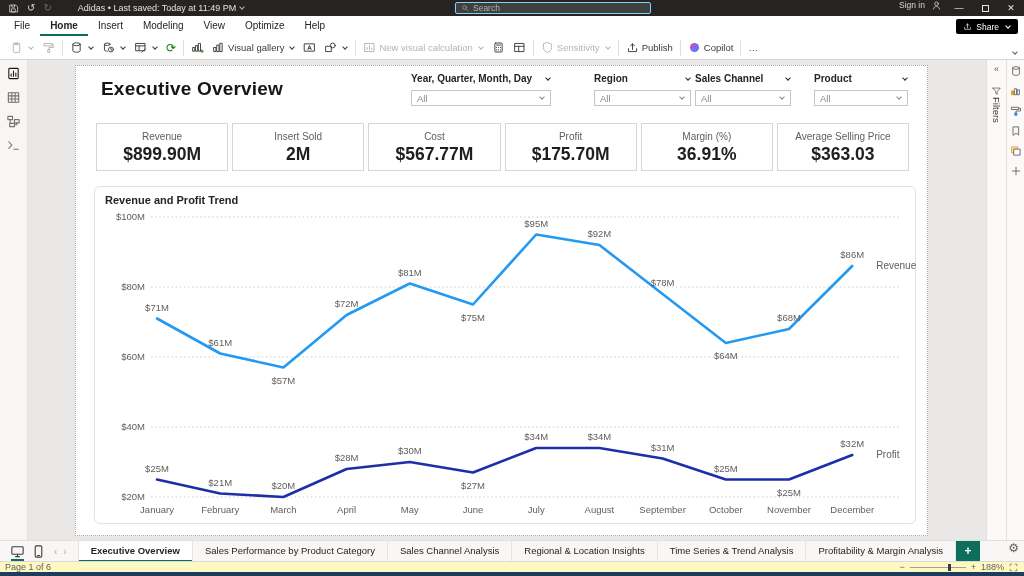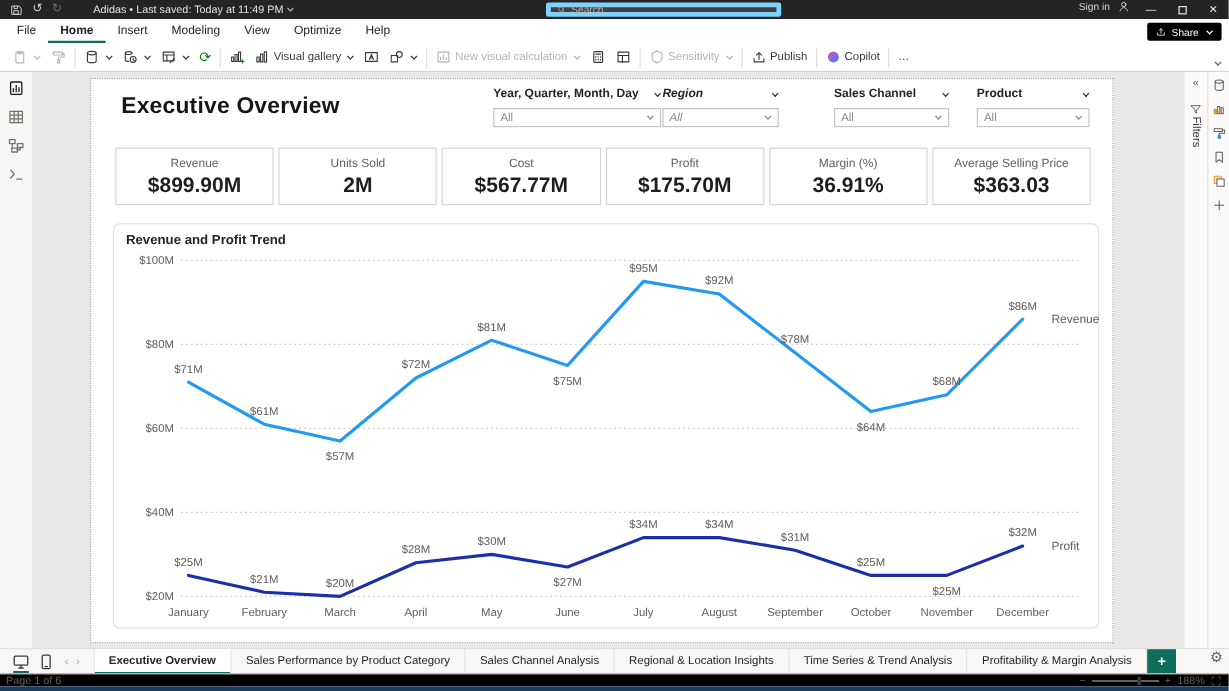--- a/index.html
+++ b/index.html
@@ -5,21 +5,21 @@
   *{box-sizing:border-box;margin:0;padding:0}
   body{width:1024px;height:576px;position:relative;overflow:hidden;background:#fff;
        font-family:"Liberation Sans",sans-serif;color:#252423;}
   .ic{fill:none;stroke:currentColor;stroke-width:1.15;stroke-linejoin:round;stroke-linecap:round;display:block}
   .cv{display:inline-block;width:4px;height:4px;border-right:1px solid currentColor;border-bottom:1px solid currentColor;transform:rotate(45deg);margin:0 1px 2px 3px}
   
   .titlebar{position:absolute;left:0;top:0;width:1024px;height:16px;background:#252423;color:#d8d6d4;display:flex;align-items:center;font-size:9px}
   .tb-ic{width:11px;height:11px;margin-left:8px;color:#d8d6d4}
   .tb-glyph{margin-left:8px;font-size:10px;line-height:10px}
   .tb-title{margin-left:26px;color:#e4e2e0;white-space:nowrap}
-  .tb-search{position:absolute;left:455px;top:2px;width:196px;height:12px;background:#413f3d;border:4px solid #7dd3fc;border-radius:2px;display:flex;align-items:center;padding:0 5px;color:#b5b3b1;font-size:8.5px;gap:4px}
+  .tb-search{position:absolute;left:455px;top:2px;width:196px;height:12px;background:#413f3d;border:1px solid #7dd3fc;border-radius:2px;display:flex;align-items:center;padding:0 5px;color:#b5b3b1;font-size:8.5px;gap:4px}
   .tb-search .ic{width:8px;height:8px}
   .tb-right{position:absolute;right:0;top:0;height:16px;display:flex;align-items:flex-start}
   .tb-signin{font-size:8.5px;margin-right:6px}
   .winbtn{width:26px;height:16px;display:flex;align-items:center;justify-content:center;font-size:9px;color:#e8e6e4}
   .maxbox{width:7px;height:7px;border:1px solid #e8e6e4}
   
   .menubar{position:absolute;left:0;top:16px;width:1024px;height:20px;background:#fff;display:flex;align-items:center;padding-left:4px}
   .mi{font-size:10px;padding:0 10px;line-height:19px;height:20px;color:#252423}
   .mi.act{font-weight:700;box-shadow:inset 0 -2px 0 #0e6e5c}
   .share-btn{position:absolute;right:6px;top:3px;height:15px;background:#000000;color:#fff;font-size:8.5px;border-radius:2px;display:flex;align-items:center;padding:0 7px;gap:4px}
@@ -62,21 +62,21 @@
   
   .tabbar{position:absolute;left:0;top:540px;width:1024px;height:21px;background:#f8f7f6;border-top:1px solid #e3e1df;display:flex;align-items:center}
   .viewbtn{width:15px;height:15px;color:#3b3a39;margin-left:10px}
   .viewbtn.act{box-shadow:0 3px 0 -1px #0e6e5c}
   .navarrow{color:#b0aeac;font-size:10px;margin:0 3px}
   .tabs{display:flex;height:21px;margin-left:8px}
   .tab{padding:0 12px;line-height:20px;font-size:9.5px;color:#252423;border-right:1px solid #e6e4e2;white-space:nowrap}
   .tab.active{background:#fff;box-shadow:inset 0 -2px 0 #0e6e5c;font-weight:700;border-left:1px solid #e6e4e2}
   .addtab{width:24px;height:21px;background:#0e6e5c;color:#fff;display:flex;align-items:center;justify-content:center;font-size:12px;font-weight:700}
   .gear{position:absolute;right:5px;top:542px;font-size:12px;color:#605e5c;line-height:12px}
-  .statusbar{position:absolute;left:0;top:561px;width:1024px;height:11px;background:#000000;border-top:1px solid #dcdad8;font-size:9px;color:#605e5c;display:flex;align-items:center;padding:0 5px}
+  .statusbar{position:absolute;left:0;top:561px;width:1024px;height:11px;background:#fef9c3;border-top:1px solid #dcdad8;font-size:9px;color:#605e5c;display:flex;align-items:center;padding:0 5px}
   .zoomctl{position:absolute;right:6px;top:562px;display:flex;align-items:center;gap:5px;font-size:9px;color:#605e5c}
   .slider{position:relative;width:56px;height:1px;background:#a19f9d}
   .thumb{position:absolute;left:38px;top:-3px;width:3px;height:7px;background:#3b3a39}
   .fit{width:9px;height:9px;color:#605e5c}
   .darkstrip{position:absolute;left:0;top:572px;width:1024px;height:4px;background:#1f3c5c}
 </style>
 </head>
 <body>
 
 <div class="titlebar">
@@ -332,21 +332,21 @@
         <div class="slicer" style="left: 335px; width: 140px;">
           <div class="sl-label">
             <span>Year, Quarter, Month, Day</span>
             <span class="cv"></span>
           </div>
           <div class="sl-select">
             <span>All</span>
             <span class="cv"></span>
           </div>
         </div>
-        <div class="slicer" style="left: 476px; width: 97px; font-style: italic;">
+        <div class="slicer" style="left: 518px; width: 97px;">
           <div class="sl-label">
             <span>Region</span>
             <span class="cv"></span>
           </div>
           <div class="sl-select">
             <span>All</span>
             <span class="cv"></span>
           </div>
         </div>
         <div class="slicer" style="left: 619px; width: 96px;">
@@ -369,21 +369,21 @@
             <span class="cv"></span>
           </div>
         </div>
       </div>
     <div class="kpi-row">
         <div class="kpi">
           <div class="kpi-label">Revenue</div>
           <div class="kpi-value">$899.90M</div>
         </div>
         <div class="kpi">
-          <div class="kpi-label">Units Sold</div>
+          <div class="kpi-label">Insert Sold</div>
           <div class="kpi-value">2M</div>
         </div>
         <div class="kpi">
           <div class="kpi-label">Cost</div>
           <div class="kpi-value">$567.77M</div>
         </div>
         <div class="kpi">
           <div class="kpi-label">Profit</div>
           <div class="kpi-value">$175.70M</div>
         </div>

